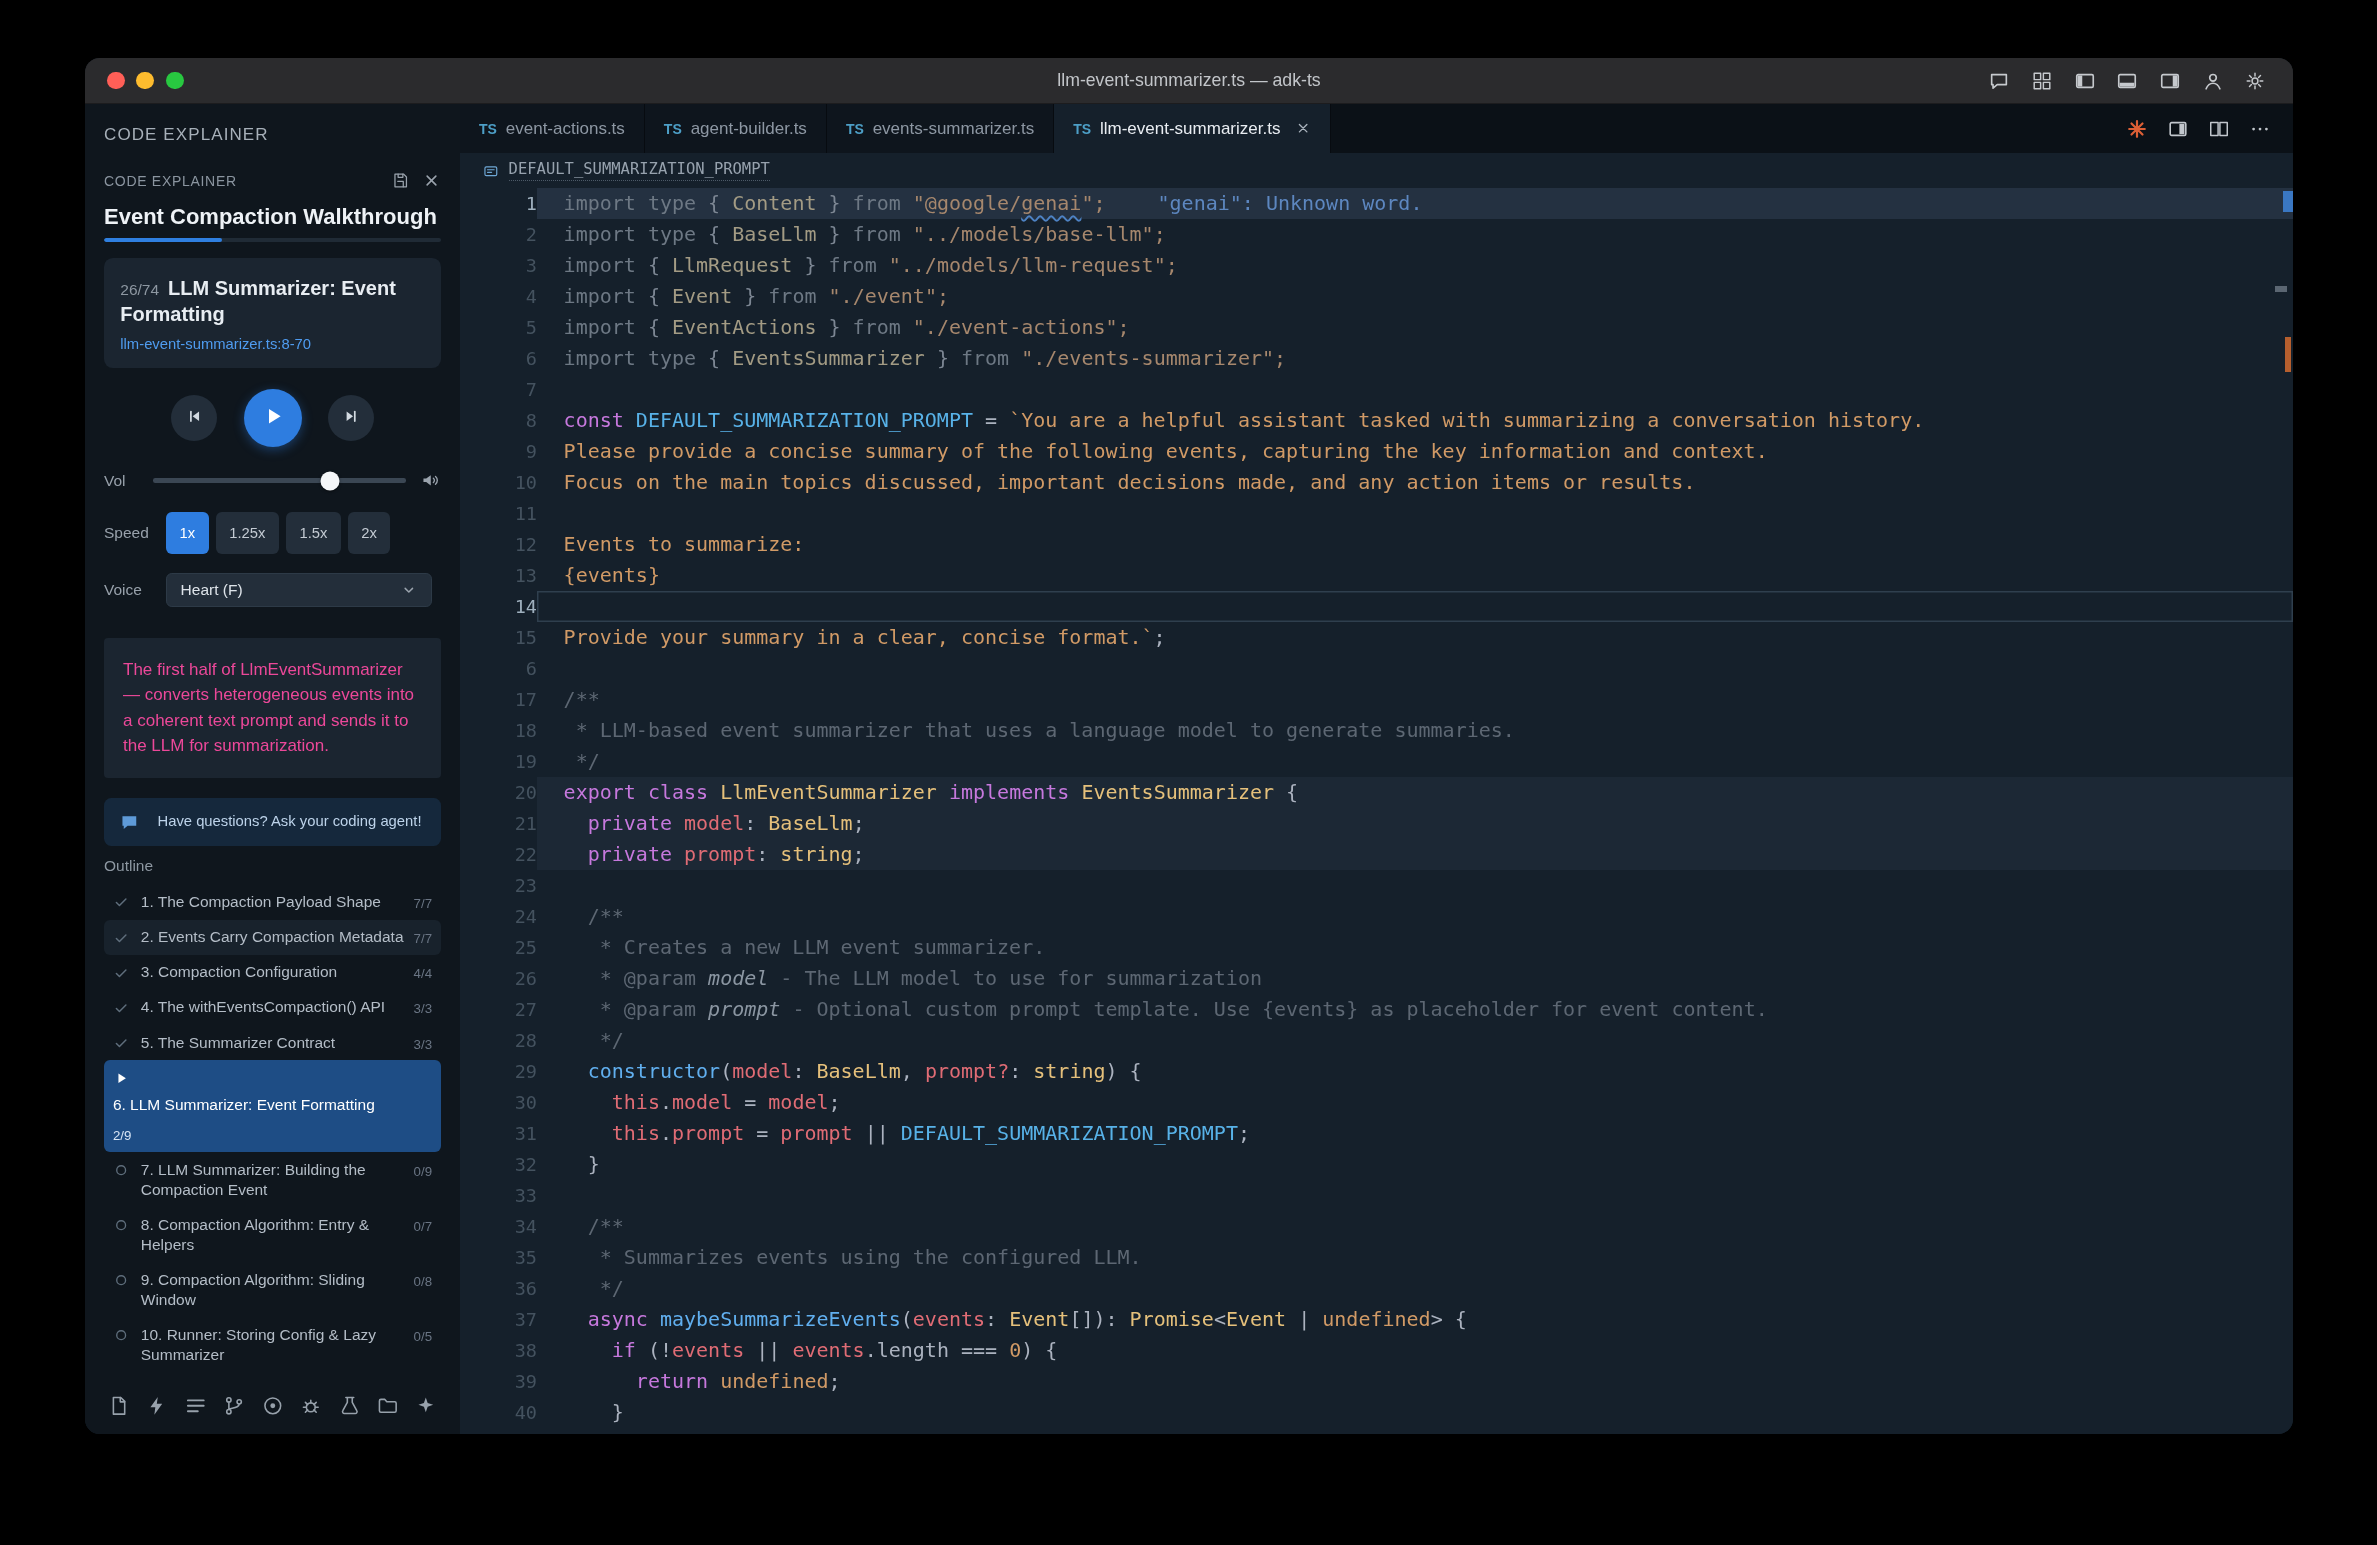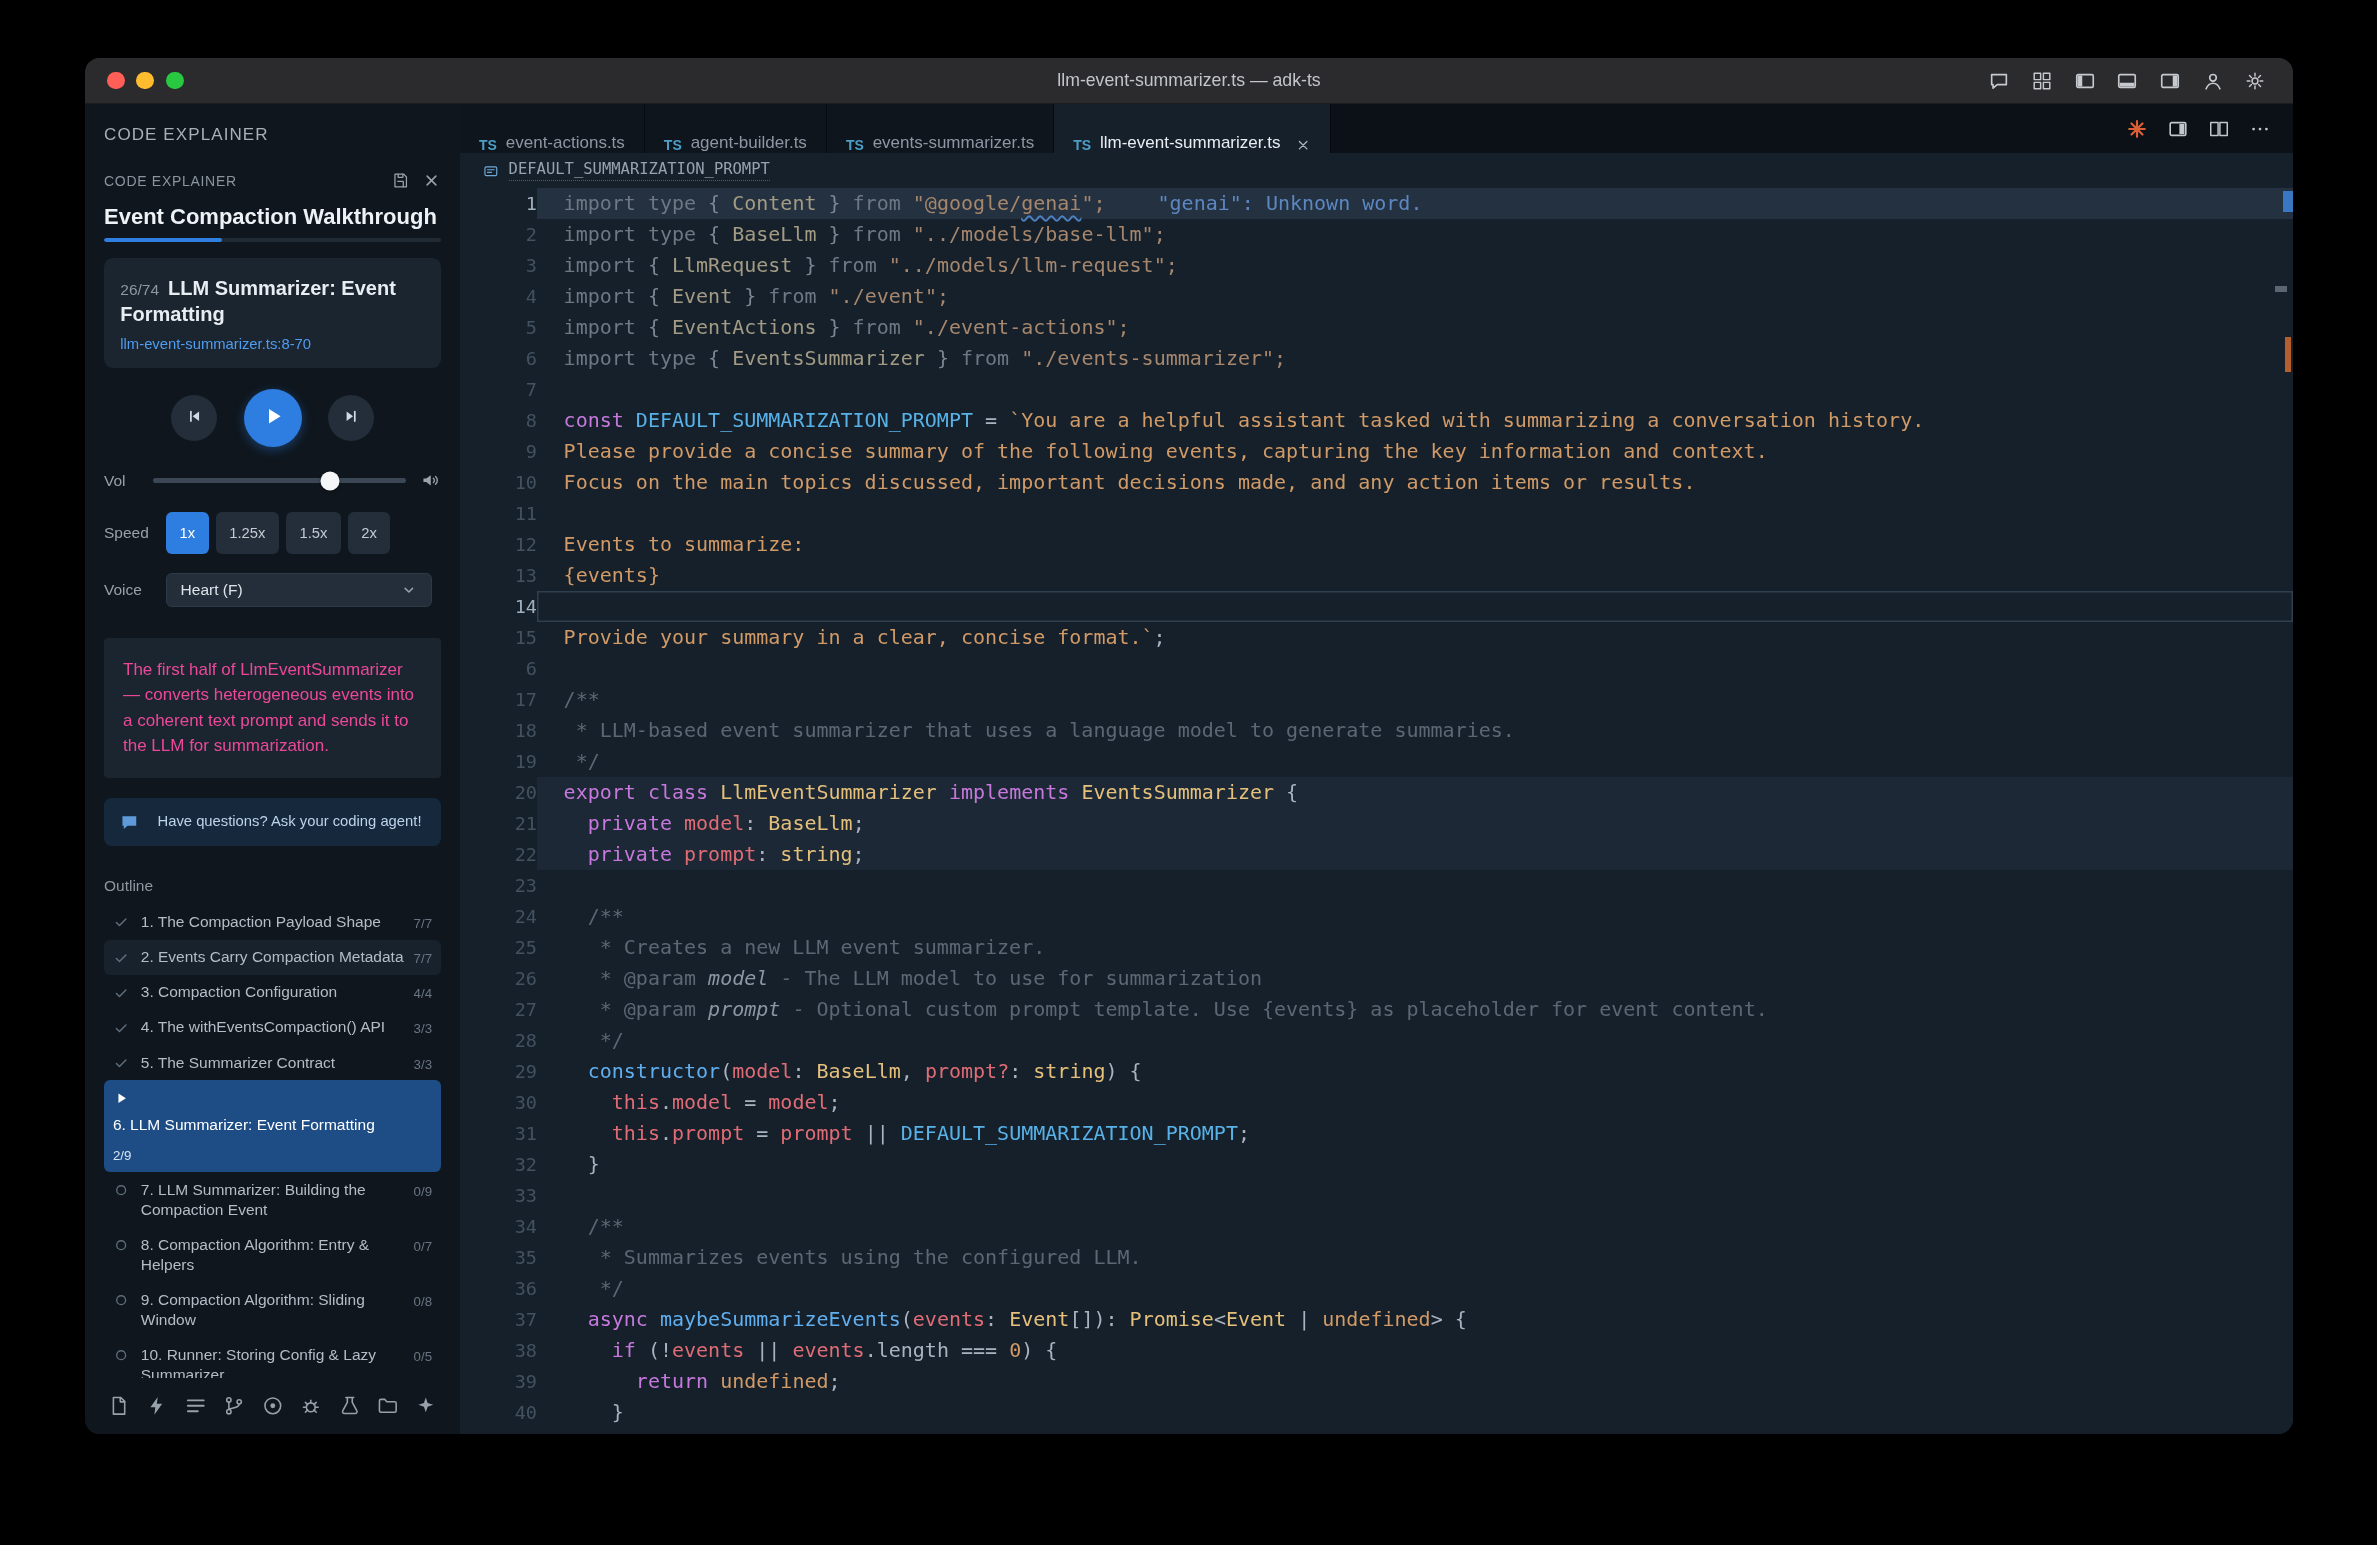--- a/index.html
+++ b/index.html
@@ -55,39 +55,39 @@
   .chips { display:flex; gap:7.4px; }
   .chip { height:42px; padding:0 13.3px; border-radius:5.9px; background:#232e3a; color:#c4cbd3; font-size:14.8px; display:flex; align-items:center; cursor:pointer; }
   .chip.active { background:#2e7de0; color:#fff; }
   .voice-row { margin-top:19px; display:flex; align-items:center; gap:10.3px; }
   .voice-row .rlabel { width:52px; }
   .select { flex:1; max-width:266px; height:34px; background:#232e3a; border:0.7px solid #2d3a47; border-radius:5.9px; display:flex; align-items:center; padding:0 13.3px; color:#dde3e9; font-size:15.5px; }
   .select .chev { margin-left:auto; color:#9aa3ad; } .chev svg { width:17.7px; height:17.7px; display:block; }
   .desc-card { margin-top:31px; background:#1b2530; border-radius:4px; padding:19px; color:#ec4899; font-size:17px; line-height:1.5; }
   .ask-banner { margin-top:20.7px; background:#15283c; border-radius:7.4px; padding:13.3px 14.8px; display:flex; gap:18px; align-items:flex-start; color:#bdd3ea; font-size:14.8px; line-height:1.35; cursor:pointer; }
   .ask-banner .chat { color:#5e9ad8; flex:0 0 auto; } .chat svg { width:20.7px; height:20.7px; display:block; }
-  .outline-label { margin-top:31px; font-size:15.5px; color:#8d97a1; }
+  .outline-label { margin-top:11px; font-size:15.5px; color:#8d97a1; }
   .outline-list { margin-top:10.3px; flex:1; min-height:0; overflow:hidden; }
   .oi { display:flex; gap:8.9px; padding:7.4px 8.9px; border-radius:5.9px; align-items:flex-start; color:#b4bdc7; font-size:15.5px; line-height:1.3; cursor:pointer; }
   .oi .st { width:19px; flex:0 0 19px; color:#5f6e7c; padding-top:2.2px; }
   .oi .st svg { width:16.3px; height:16.3px; display:block; }
   .oi .lbl { flex:1; }
   .oi .cnt { color:#6a7584; font-size:13.3px; padding-top:3px; }
   .oi.hover { background:#18222c; }
   .oi.current { background:#1e4d85; color:#fff;flex-direction:column; }
   .oi.current .st { color:#fff; }
   .oi.current .cnt { color:#d6e4f5; }
   .bottom-bar { flex:0 0 56px; display:flex; align-items:center; justify-content:space-between; padding:0 22px; color:#97a1ab; }
   .bottom-bar .icon { cursor:pointer; } .bottom-bar svg { width:23.6px; height:23.6px; display:block; }
 
   
   .editor { flex:1; min-width:0; display:flex; flex-direction:column; background:#15202b; }
   .tabbar { height:49px; flex:0 0 auto; background:#0b1117; display:flex; align-items:stretch; }
   .tabs { display:flex; }
-  .tab { display:flex; align-items:flex-end; gap:8.9px; padding:0 19px; font-size:17px; color:#8d97a3; background:#0e151d; border-right:0.7px solid #070b10; cursor:pointer; white-space:nowrap; }
+  .tab { display:flex; align-items:center; gap:8.9px; padding:0 19px; font-size:17px; color:#8d97a3; background:#0e151d; border-right:0.7px solid #070b10; cursor:pointer; white-space:nowrap; }
   .tab.active { background:#15202b; color:#e9edf2; }
   .tab .ts { color:#4d9fc7; font-weight:bold; font-size:14px; }
   .tab .x { margin-left:5.9px; color:#aab3bd; display:flex; } .tab .x svg { width:16.3px; height:16.3px; }
   .tab-actions { margin-left:auto; display:flex; align-items:center; gap:19px; padding-right:22px; color:#c2c7cd; }
   .tab-actions .icon svg { width:22px; height:22px; display:block; }
   .tab-actions .starburst { color:#dd5f35; }
   .breadcrumb { height:35px; flex:0 0 auto; display:flex; align-items:center; gap:8.9px; padding-left:22px; color:#97a2ae; font-size:15.5px; }
   .breadcrumb .bc { color:#6fa8d6; } .bc svg { width:17.7px; height:17.7px; display:block; }
   .bc-text { border-bottom:1.5px dotted #4d5a68; padding-bottom:1.5px; font-family:"DejaVu Sans Mono", monospace; font-size:15.5px; }
   .code { flex:1; min-height:0; position:relative; overflow:hidden; font-family:"DejaVu Sans Mono", monospace; font-size:20px; }

